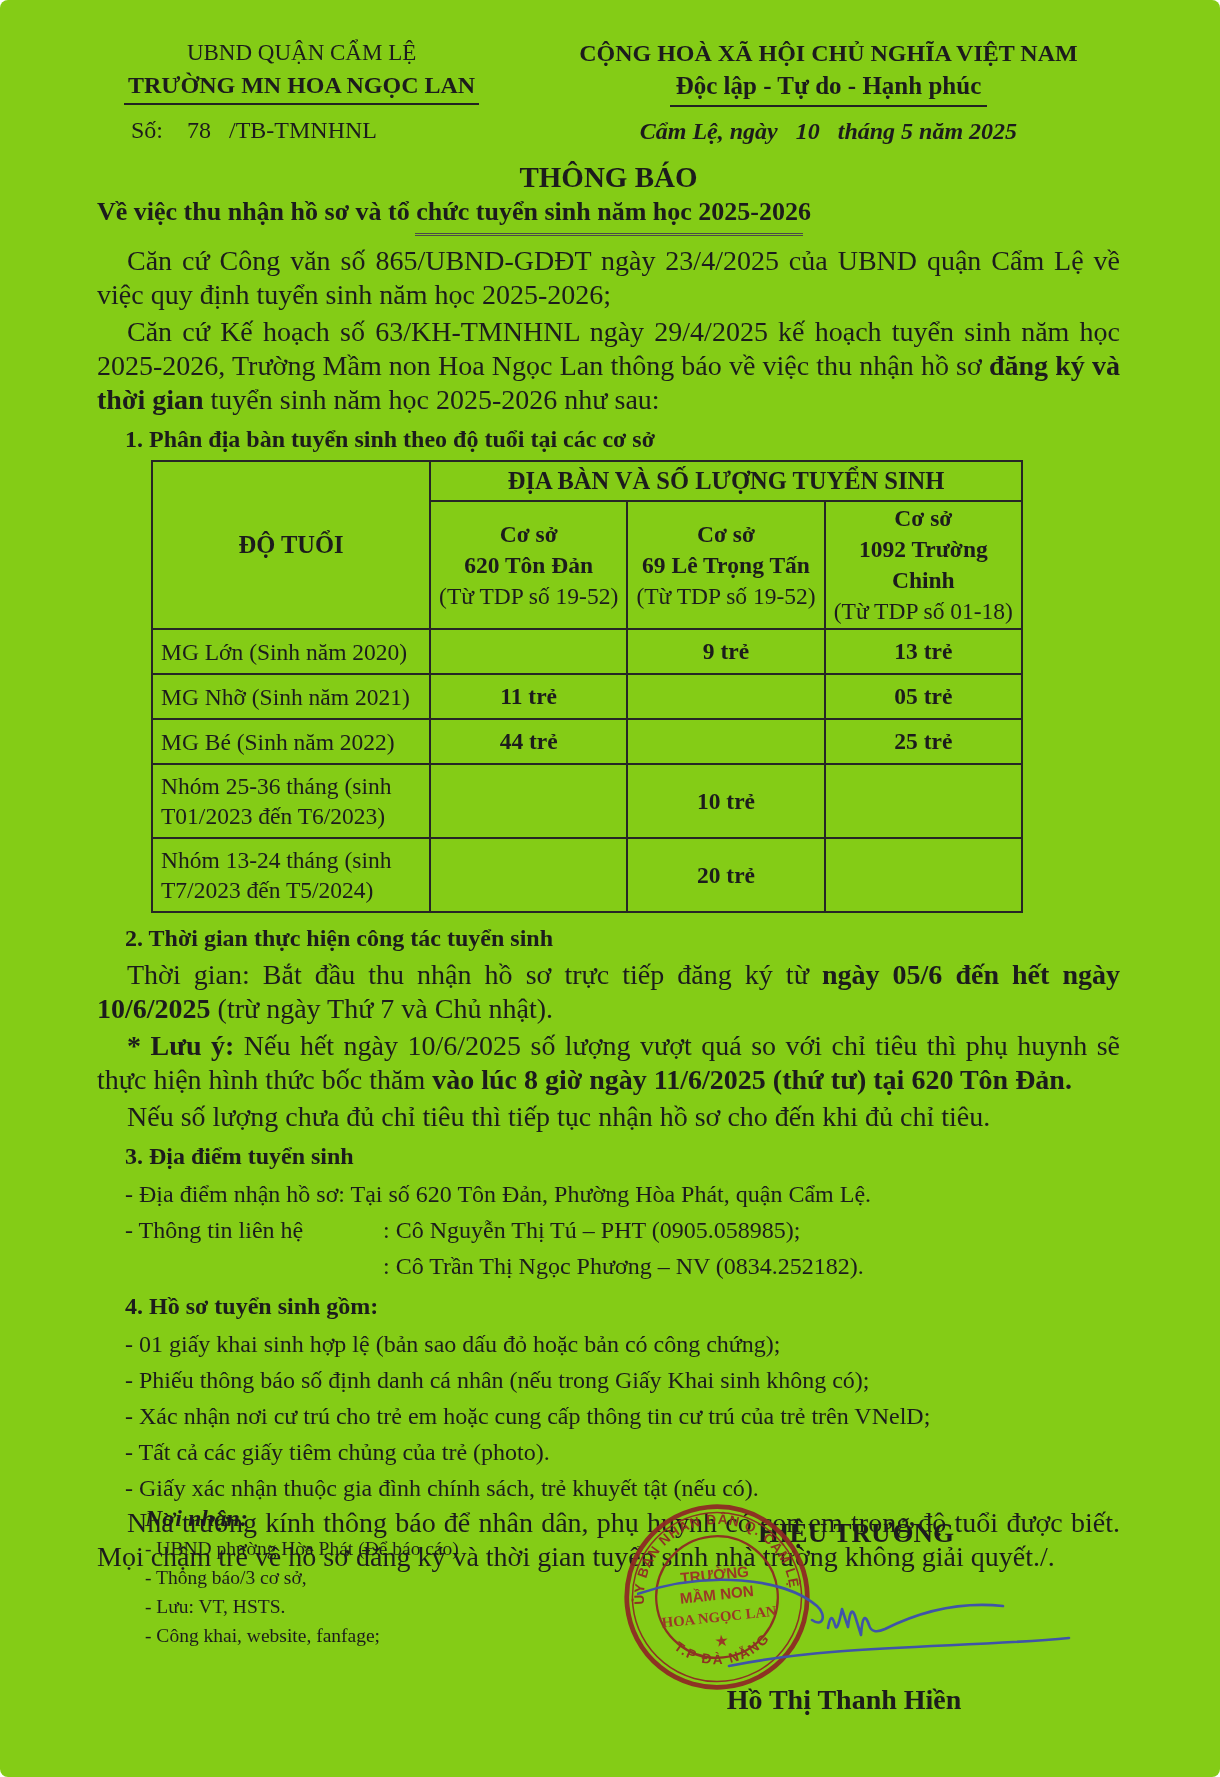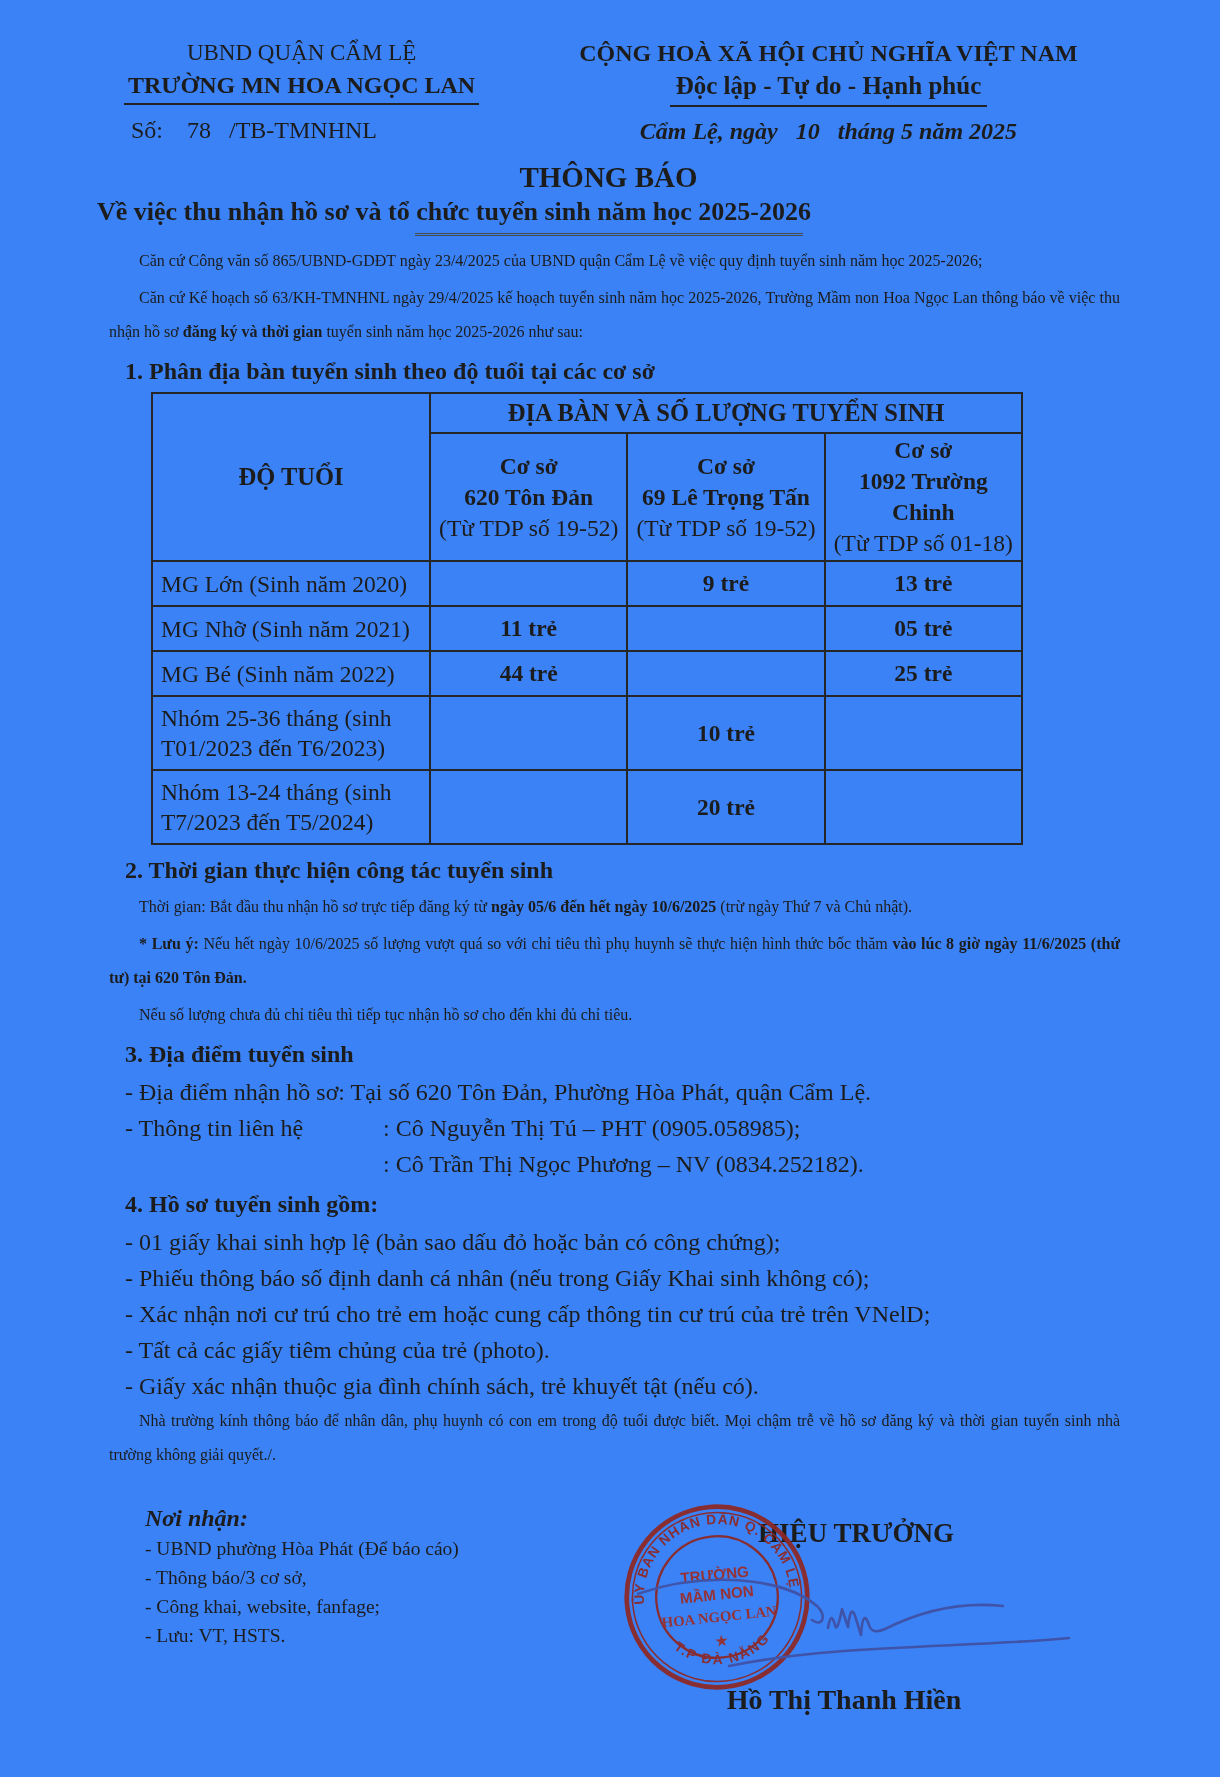--- a/index.html
+++ b/index.html
@@ -1,43 +1,44 @@
 <!DOCTYPE html>
 <html><head>
 <meta charset="utf-8">
 <style>
   html,body{margin:0;padding:0;background:#ffffff;}
   .page{
     position:relative;
     width:1220px;height:1777px;
-    background:#3b82f6;
+    background:#84cc16;
     color:#1c1c1c;
     font-family:"Liberation Serif","DejaVu Serif",serif;
     box-sizing:border-box;
     padding:38px 100px 0 97px;
     overflow:hidden;
+    border-radius:8px;
   }
   
   .doc-header{display:flex;justify-content:space-between;align-items:flex-start;}
   .hdr-left{width:40%;text-align:center;}
   .hdr-right{width:57%;text-align:center;}
   .hl1{font-size:23px;line-height:30px;}
   .hl2{font-size:24px;line-height:30px;font-weight:bold;margin-top:2px;}
   .hl2 span{display:inline-block;border-bottom:2px solid #222;padding:0 4px 3px 4px;}
   .hl3{font-size:24px;line-height:34px;text-align:left;padding-left:34px;margin-top:8px;white-space:pre;}
   .hr1{font-size:24px;line-height:30px;font-weight:bold;}
   .hr2{font-size:25px;line-height:30px;font-weight:bold;margin-top:3px;}
   .hr2 span{display:inline-block;border-bottom:2px solid #222;padding:0 6px 4px 6px;}
   .hr3{font-size:24px;line-height:34px;font-style:italic;font-weight:bold;margin-top:7px;white-space:pre;}
   
   .title{text-align:center;font-size:29px;font-weight:bold;margin-top:12px;line-height:34px;}
   .subtitle{text-align:left;font-size:26px;font-weight:bold;line-height:32px;margin-top:2px;}
   .subtitle-rule{width:388px;border-top:3px double #4a4a4a;margin:5px auto 8px auto;height:0;}
   
-  .par{font-size:16px;line-height:34px;text-align:justify;text-indent:30px;margin:0 0 3px 12px;}
+  .par{font-size:28px;line-height:34px;text-align:justify;text-indent:30px;margin:0 0 3px 0;}
   .h{font-size:24px;line-height:34px;font-weight:bold;margin:5px 0 3px 28px;}
   b.seg{font-weight:bold;}
   
   .ts-table{border-collapse:collapse;width:872px;margin:4px 0 8px 54px;font-size:23.5px;table-layout:fixed;}
   .ts-table td{border:2px solid #262626;text-align:center;vertical-align:middle;padding:1px 4px;}
   .c-age{width:268px;}
   .c1{width:204px;}.c2{width:204px;}.c3{width:196px;}
   .cell-grouphdr{font-weight:bold;height:36px;font-size:24.5px;}
   .cell-agehdr{font-weight:bold;font-size:24.5px;}
   .subhdr{height:102px;line-height:31px;}
@@ -165,22 +166,22 @@
   <div class="line">- Tất cả các giấy tiêm chủng của trẻ (photo).</div>
   <div class="line">- Giấy xác nhận thuộc gia đình chính sách, trẻ khuyết tật (nếu có).</div>
   <p class="par">Nhà trường kính thông báo để nhân dân, phụ huynh có con em trong độ tuổi được biết. Mọi chậm trễ về hồ sơ đăng ký và thời gian tuyển sinh nhà trường không giải quyết./.</p>
 
   <div class="footer">
 
     <div class="recipients">
       <div class="rc-title">Nơi nhận:</div>
       <div class="rc-item">- UBND phường Hòa Phát (Để báo cáo)</div>
       <div class="rc-item">- Thông báo/3 cơ sở,</div>
+      <div class="rc-item">- Lưu: VT, HSTS.</div>
       <div class="rc-item">- Công khai, website, fanfage;</div>
-      <div class="rc-item">- Lưu: VT, HSTS.</div>
     </div>
 
     <div class="signer-title">HIỆU TRƯỞNG</div>
 
     <svg class="stamp" viewBox="0 0 200 200">
       <circle cx="100" cy="100" r="95" fill="none" stroke="#8e2824" stroke-width="5"></circle>
       <circle cx="100" cy="100" r="89" fill="none" stroke="#8e2824" stroke-width="1.6"></circle>
       <circle cx="100" cy="100" r="64" fill="none" stroke="#8e2824" stroke-width="2.4"></circle>
       <defs>
         <path id="tp-top" d="M 23,100 A 77,77 0 1 1 177,100"></path>

